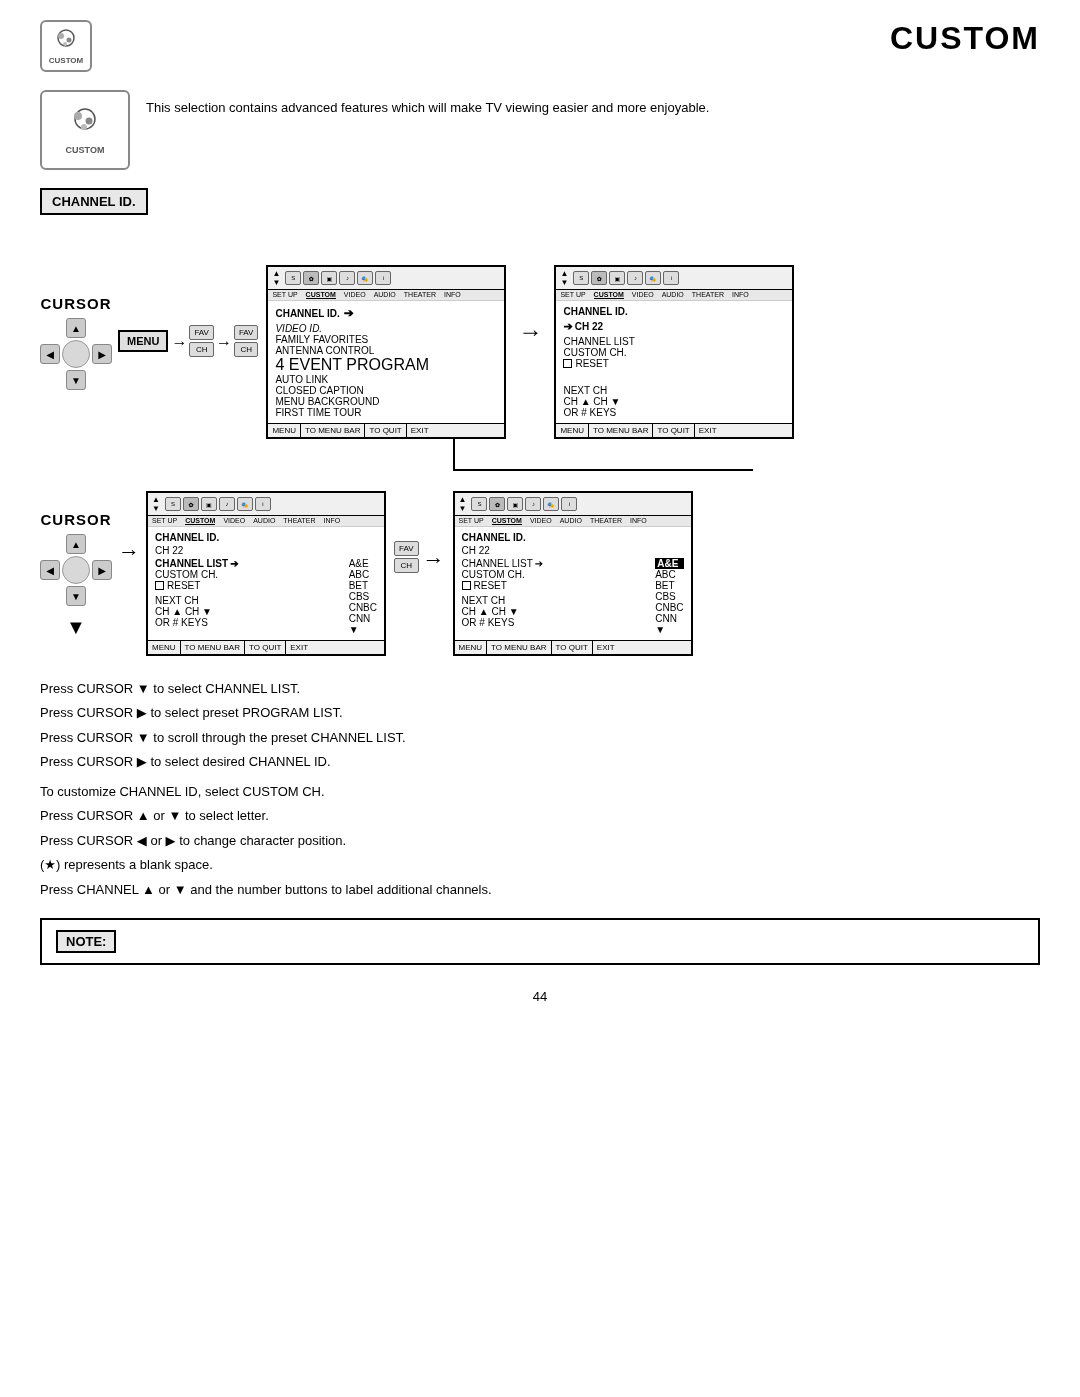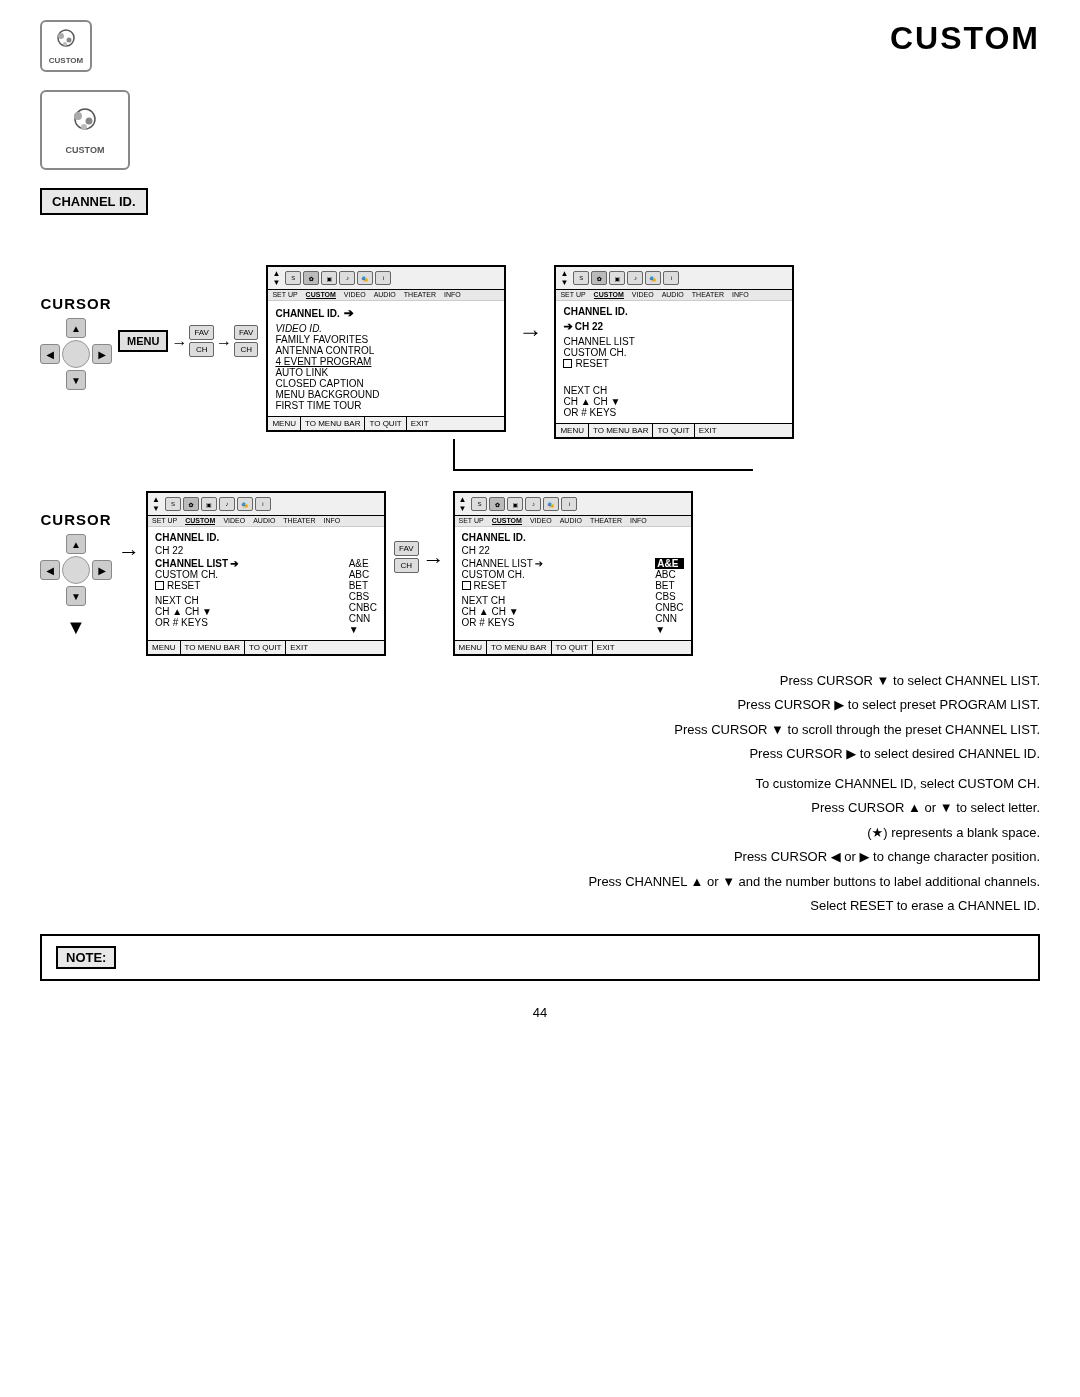--- a/index.html
+++ b/index.html
@@ -190,20 +190,21 @@
 <div class="intro-section">
   <div class="intro-icon-box">
     <svg width="40" height="36" viewBox="0 0 40 36">
       <circle cx="20" cy="14" r="10" fill="none" stroke="#555" stroke-width="1.5"></circle>
       <circle cx="13" cy="11" r="4" fill="#aaa"></circle>
       <circle cx="24" cy="16" r="3.5" fill="#888"></circle>
       <circle cx="19" cy="22" r="3" fill="#bbb"></circle>
     </svg>
     <span style="font-size:9px;font-weight:bold;margin-top:4px;">CUSTOM</span>
   </div>
+  <p class="intro-text">This selection contains advanced features which will make TV viewing easier and more enjoyable.</p>
 </div>
 
 <div class="channel-id-row">
   <div class="channel-id-label">CHANNEL ID.</div>
 </div>
 
 <div style="display:flex; align-items:flex-start; margin-bottom:0;">
 
   <div style="display:flex; flex-direction:column; align-items:center; margin-right:6px; margin-top:60px;">
     <div style="font-size:15px; font-weight:bold; letter-spacing:1px; margin-bottom:6px;">CURSOR</div>
@@ -263,21 +264,21 @@
       <span style="font-size:7px;">INFO</span>
     </div>
     <div class="screen-content">
       <div style="font-weight:bold;font-size:10px;margin-bottom:3px;display:flex;align-items:center;gap:4px;">
         <span>CHANNEL ID.</span> 
           <span style="font-size:12px;">➔</span>
       </div>
       <div style="font-size:10px;font-style:italic;">VIDEO ID.</div>
       <div style="font-size:10px;">FAMILY FAVORITES</div>
       <div style="font-size:10px;">ANTENNA CONTROL</div>
-      <div style="font-size:10px;text-decoration:underline;">4 EVENT PROGRAM</div>
+      <div style="font-size:16px;">4 EVENT PROGRAM</div>
       <div style="font-size:10px;">AUTO LINK</div>
       <div style="font-size:10px;">CLOSED CAPTION</div>
       <div style="font-size:10px;">MENU BACKGROUND</div>
       <div style="font-size:10px;">FIRST TIME TOUR</div>
     </div>
     <div class="screen-footer">
       <span>MENU</span>
       <span>TO MENU BAR</span>
       <span>TO QUIT</span>
       <span>EXIT</span>
@@ -483,30 +484,29 @@
     <div class="screen-footer">
       <span>MENU</span>
       <span>TO MENU BAR</span>
       <span>TO QUIT</span>
       <span>EXIT</span>
     </div>
   </div>
 
 </div>
 
-<div class="desc-section" style="margin-top:14px;text-align:right;">
+<div class="desc-section" style="margin-top:22px;">
   <p>Press CURSOR ▼ to select CHANNEL LIST.</p>
   <p>Press CURSOR ▶ to select preset PROGRAM LIST.</p>
   <p>Press CURSOR ▼ to scroll through the preset CHANNEL LIST.</p>
   <p>Press CURSOR ▶ to select desired CHANNEL ID.</p>
   <p style="margin-top:8px;">To customize CHANNEL ID, select CUSTOM CH.</p>
   <p>Press CURSOR ▲ or ▼ to select letter.</p>
+  <p>Press CURSOR ◀ or ▶ to change character position.</p>
   <p>(★) represents a blank space.</p>
-  <p>Press CURSOR ◀ or ▶ to change character position.</p>
   <p>Press CHANNEL ▲ or ▼  and the number buttons to label additional channels.</p>
-  <p>Select RESET to erase a CHANNEL ID.</p>
 </div>
 
 <div class="note-box">
   <div class="note-label">NOTE:</div>
 </div>
 
 <div class="page-number">44</div>
 
 </body></html>

